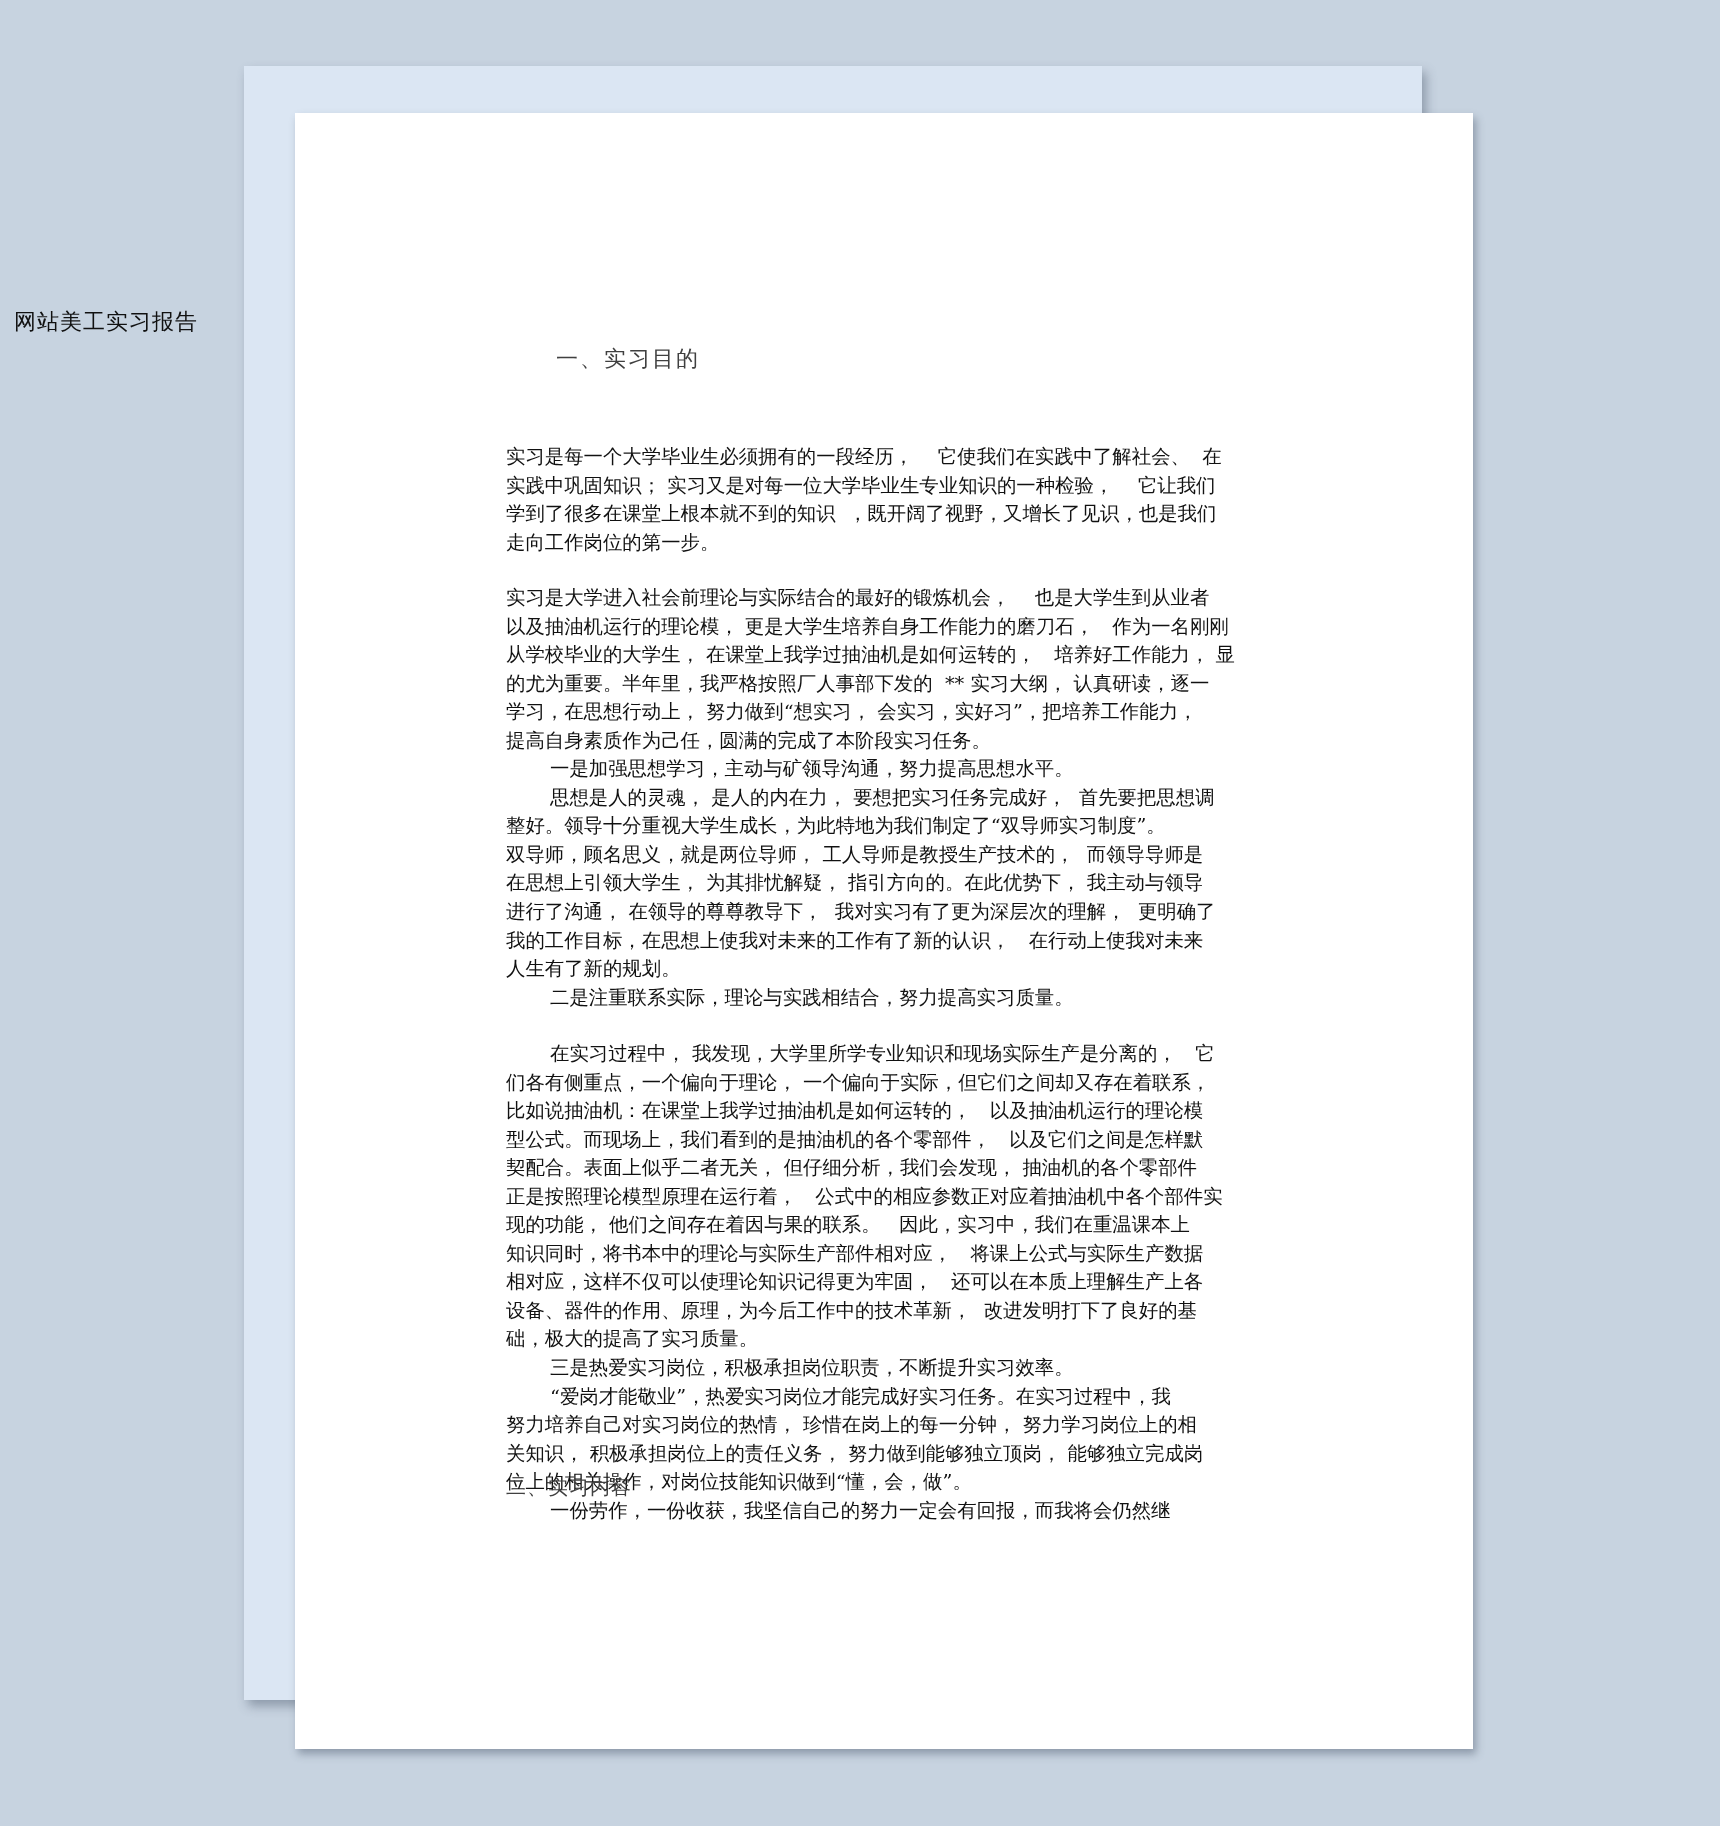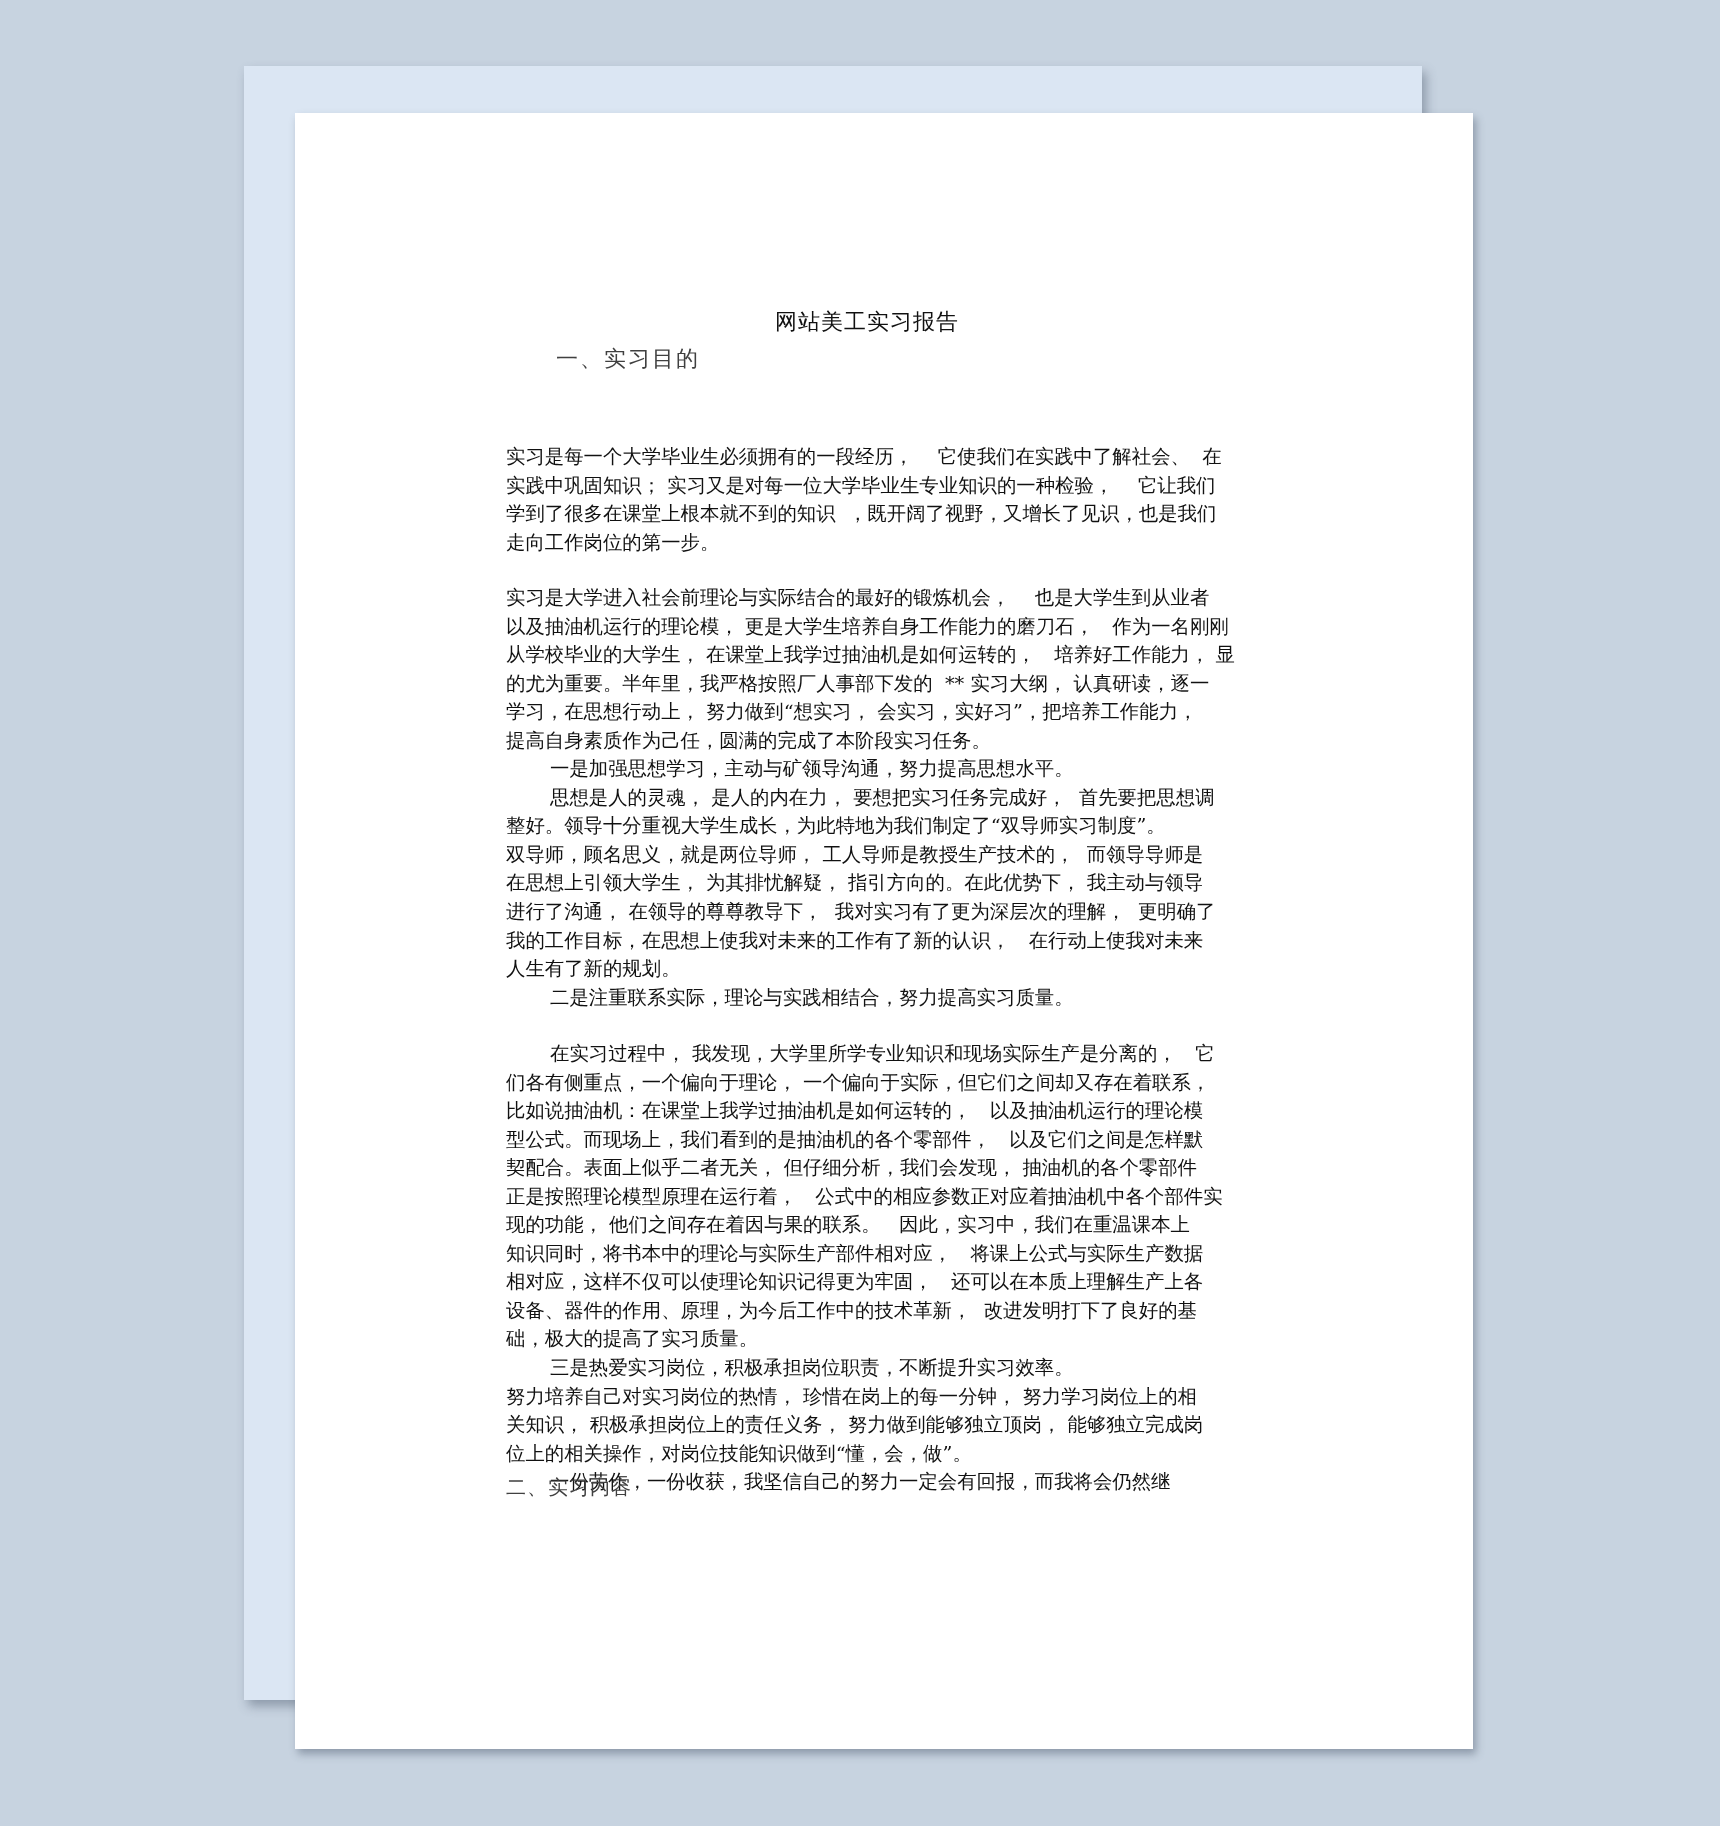--- a/index.html
+++ b/index.html
@@ -14,21 +14,21 @@
     background:#dbe6f3;
     box-shadow: 4px 6px 10px rgba(70,85,105,0.45);
   }
   .page-front {
     position:absolute; left:295px; top:113px; width:1178px; height:1636px;
     background:#ffffff;
     box-shadow: 3px 5px 8px rgba(70,85,105,0.45);
   }
   .doc-title {
     position:absolute; left:0; right:0; top:307px;
-    text-align:center; font-size:22px; color:#111; letter-spacing:1px;
+    text-align:left; font-size:22px; color:#111; letter-spacing:1px;
     padding-left:14px;
   }
   .section-heading {
     position:absolute; left:556px; font-size:22px; color:#404040; letter-spacing:2px;
   }
   .h1 { top:344px; }
   .h2 { top:1474px; left:506px; font-size:20px; letter-spacing:1px; }
   .body-text {
     position:absolute; left:506px; width:752px;
     font-size:19.4px; line-height:28.55px; color:#111;margin-top:43px;
@@ -76,19 +76,20 @@
   <span class="line">比如说抽油机：在课堂上我学过抽油机是如何运转的，   以及抽油机运行的理论模</span>
   <span class="line">型公式。而现场上，我们看到的是抽油机的各个零部件，   以及它们之间是怎样默</span>
   <span class="line">契配合。表面上似乎二者无关， 但仔细分析，我们会发现， 抽油机的各个零部件</span>
   <span class="line">正是按照理论模型原理在运行着，   公式中的相应参数正对应着抽油机中各个部件实</span>
   <span class="line">现的功能， 他们之间存在着因与果的联系。   因此，实习中，我们在重温课本上</span>
   <span class="line">知识同时，将书本中的理论与实际生产部件相对应，   将课上公式与实际生产数据</span>
   <span class="line">相对应，这样不仅可以使理论知识记得更为牢固，   还可以在本质上理解生产上各</span>
   <span class="line">设备、器件的作用、原理，为今后工作中的技术革新，  改进发明打下了良好的基</span>
   <span class="line">础，极大的提高了实习质量。</span>
   <span class="line indent">三是热爱实习岗位，积极承担岗位职责，不断提升实习效率。</span>
+  <span class="line indent">“爱岗才能敬业”，热爱实习岗位才能完成好实习任务。在实习过程中，我</span>
   <span class="line">努力培养自己对实习岗位的热情， 珍惜在岗上的每一分钟， 努力学习岗位上的相</span>
   <span class="line">关知识， 积极承担岗位上的责任义务， 努力做到能够独立顶岗， 能够独立完成岗</span>
   <span class="line">位上的相关操作，对岗位技能知识做到“懂，会，做”。</span>
   <span class="line indent">一份劳作，一份收获，我坚信自己的努力一定会有回报，而我将会仍然继</span>
 </div>
 
 <div class="section-heading h2">二、实习内容</div>
 
 </body></html>

